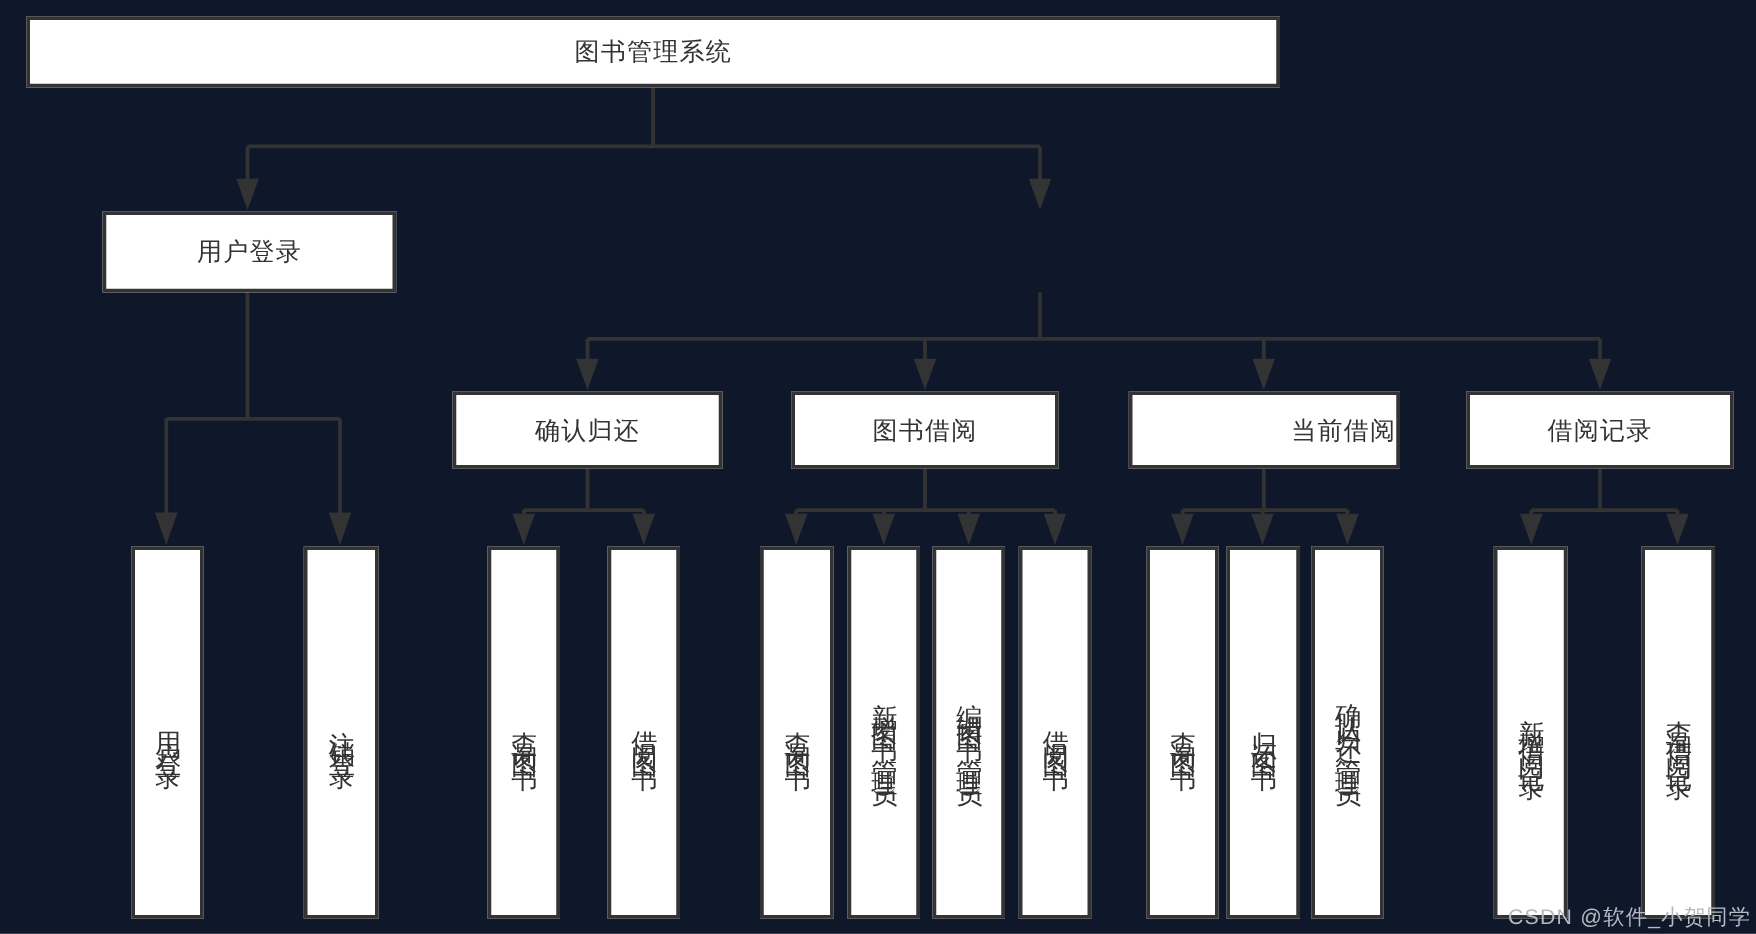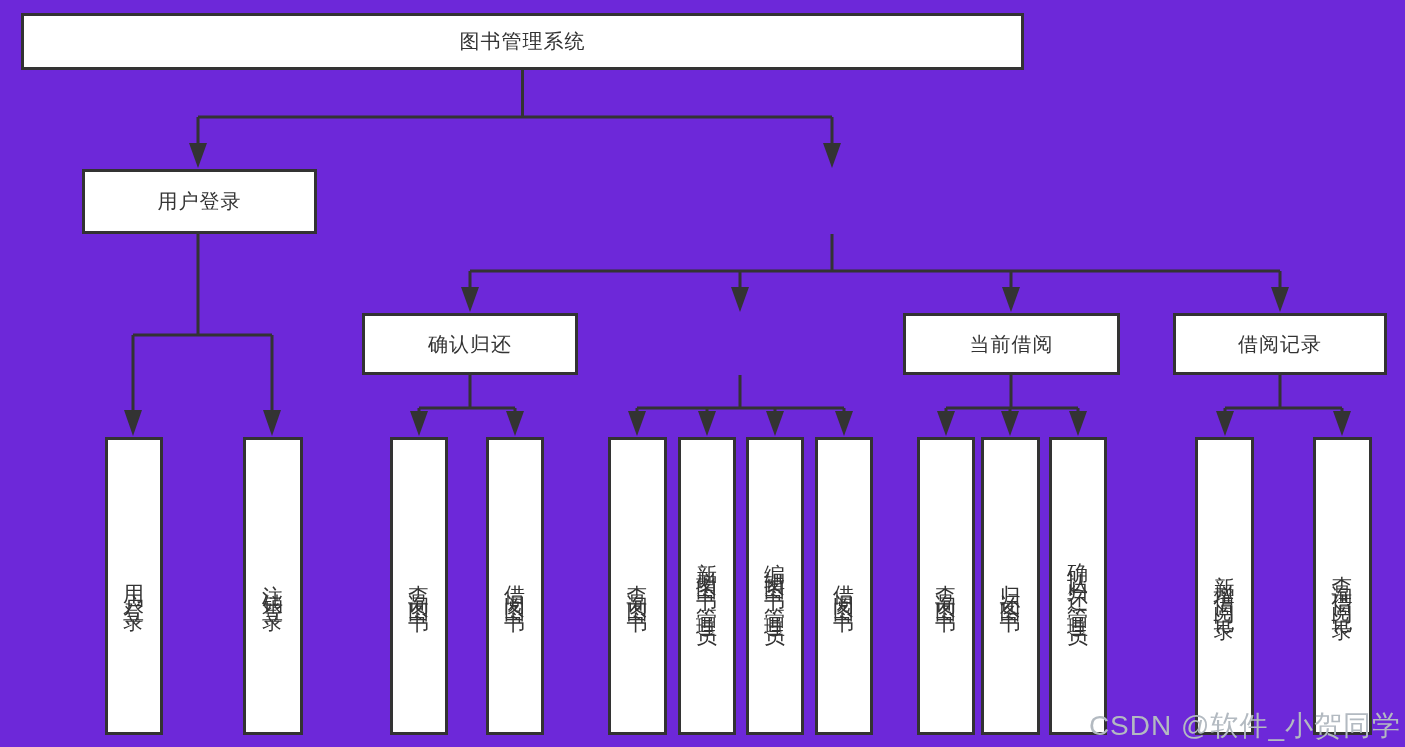--- a/index.html
+++ b/index.html
@@ -1,21 +1,21 @@
 <!DOCTYPE html>
 <html><head>
 <meta charset="utf-8">
 <style>
   * { margin: 0; padding: 0; box-sizing: border-box; }
   body { background: #ffffff; font-family: "Liberation Sans", sans-serif; }
   #stage {
     position: relative;
     width: 1405px;
     height: 747px;
-    background: #6d28d9;
+    background: #0f172a;
     overflow: hidden;
   }
   #connectors {
     position: absolute;
     left: 0; top: 0;
     width: 1405px; height: 747px;
     pointer-events: none;
   }
   .node {
     position: absolute;
@@ -36,42 +36,42 @@
     line-height: 1;
   }
   
   .n-root   { left: 21px;   top: 13px;  width: 1003px; height: 57px; }
   
   .n-login  { left: 82px;   top: 169px; width: 235px;  height: 65px; }
   .n-mgmt   { left: 712px;  top: 169px; width: 241px;  height: 66px; }
   
   .n-new    { left: 362px;  top: 313px; width: 216px;  height: 62px; }
   .n-borrow { left: 633px;  top: 313px; width: 214px;  height: 62px; }
-  .n-cur    { left: 903px;  top: 313px; width: 217px;  height: 62px; }
+  .n-cur    { left: 903px;  top: 313px; width: 217px;  height: 62px; justify-content: flex-end; }
   .n-rec    { left: 1173px; top: 313px; width: 214px;  height: 62px; }
   
   .leaf { top: 437px; height: 298px; }
   .l-a1 { left: 105px;  width: 58px; }
   .l-a2 { left: 243px;  width: 60px; }
   .l-b1 { left: 390px;  width: 58px; }
   .l-b2 { left: 486px;  width: 58px; }
   .l-c1 { left: 608px;  width: 59px; }
   .l-c2 { left: 678px;  width: 58px; }
   .l-c3 { left: 746px;  width: 58px; }
   .l-c4 { left: 815px;  width: 58px; }
   .l-d1 { left: 917px;  width: 58px; }
   .l-d2 { left: 981px;  width: 59px; }
   .l-d3 { left: 1049px; width: 58px; }
   .l-e1 { left: 1195px; width: 59px; }
   .l-e2 { left: 1313px; width: 59px; }
   #watermark {
     position: absolute;
     right: 4px;
     bottom: 2px;
-    font-size: 28px;
+    font-size: 17px;
     color: #b3bac1;
     letter-spacing: 1px;
     white-space: nowrap;
   }
   svg line, svg path { stroke: #333333; stroke-width: 3; fill: none; }
   svg polygon { fill: #333333; stroke: none; }
 </style>
 </head>
 <body>
 
@@ -117,20 +117,23 @@
     <span>图书管理系统</span>
   </div>
 
   <div class="node hnode n-login">
     <span>用户登录</span>
   </div>
 
   <div class="node hnode n-new">
     <span>确认归还</span>
   </div>
+  <div class="node hnode n-borrow">
+    <span>图书借阅</span>
+  </div>
   <div class="node hnode n-cur">
     <span>当前借阅</span>
   </div>
   <div class="node hnode n-rec">
     <span>借阅记录</span>
   </div>
 
   <div class="node vnode leaf l-a1">
     <span>用户登录</span>
   </div>

